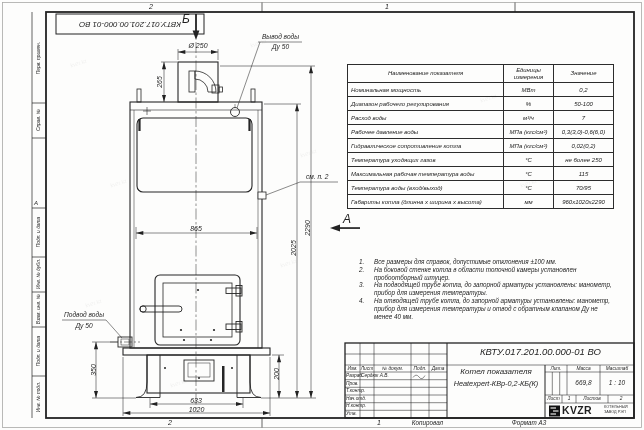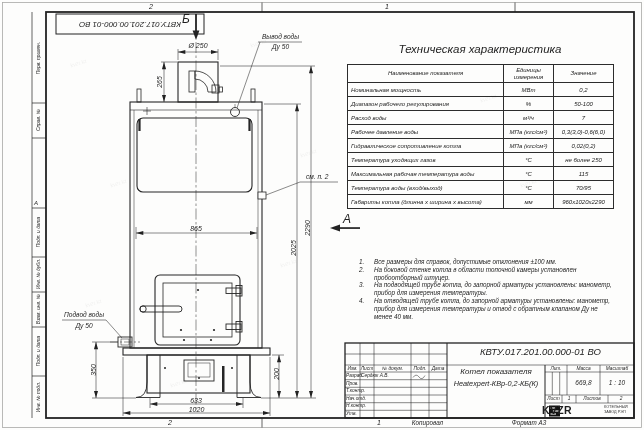--- a/index.html
+++ b/index.html
@@ -254,21 +254,20 @@
   <div class="t d rc" style="left:276px;top:374px;">200</div>
   <div class="t d c" style="left:180px;top:396.5px;width:32px;">633</div>
   <div class="t d c" style="left:178px;top:405.5px;width:37px;">1020</div>
 
   <div class="t c" style="left:258px;top:34px;width:45px;font-size:6.6px;">Вывод воды</div>
   <div class="t c" style="left:258px;top:44px;width:45px;font-size:6.6px;">Ду 50</div>
   <div class="t c" style="left:62px;top:312px;width:44px;font-size:6.6px;">Подвод воды</div>
   <div class="t c" style="left:62px;top:322.5px;width:44px;font-size:6.6px;">Ду 50</div>
   <div class="t" style="left:306px;top:174px;font-size:6.6px;">см. п. 2</div>
 
-  <div class="t c" style="left:352px;top:44px;width:256px;font-size:11.5px;">Техническая характеристика</div>
   <div class="spec">
     <table>
       <colgroup>
           <col style="width:156px">
           <col style="width:50px">
           <col style="width:60px">
         </colgroup>
       <tbody>
           <tr>
         <th>Наименование показателя</th>
@@ -365,17 +364,17 @@
   <div class="t small5 c" style="left:567px;top:366.5px;width:33px;">Масса</div>
   <div class="t small5 c" style="left:600px;top:366.5px;width:34px;">Масштаб</div>
   <div class="t c" style="left:567px;top:380px;width:33px;font-size:6.5px;">669,8</div>
   <div class="t c" style="left:600px;top:380px;width:34px;font-size:6.5px;">1 : 10</div>
 
   <div class="t small5 c" style="left:545px;top:397px;width:17px;">Лист</div>
   <div class="t small5 c" style="left:562px;top:397px;width:14px;">1</div>
   <div class="t small5 c" style="left:576px;top:397px;width:32px;">Листов</div>
   <div class="t small5 c" style="left:608px;top:397px;width:26px;">2</div>
 
-  <div class="t" style="left:542px;top:405px;font-size:10.5px;font-weight:bold;font-style:normal;letter-spacing:0.3px;text-align:right;">KVZR</div>
+  <div class="t" style="left:562px;top:405px;font-size:10.5px;font-weight:bold;font-style:normal;letter-spacing:0.3px;text-align:right;">KVZR</div>
   <div class="t" style="left:604px;top:406px;font-size:3.8px;font-style:normal;color:#333;">КОТЕЛЬНЫЙ</div>
   <div class="t" style="left:604px;top:411px;font-size:3.8px;font-style:normal;color:#333;">ЗАВОД РЭП</div>
 
 </div>
 
 </body></html>

